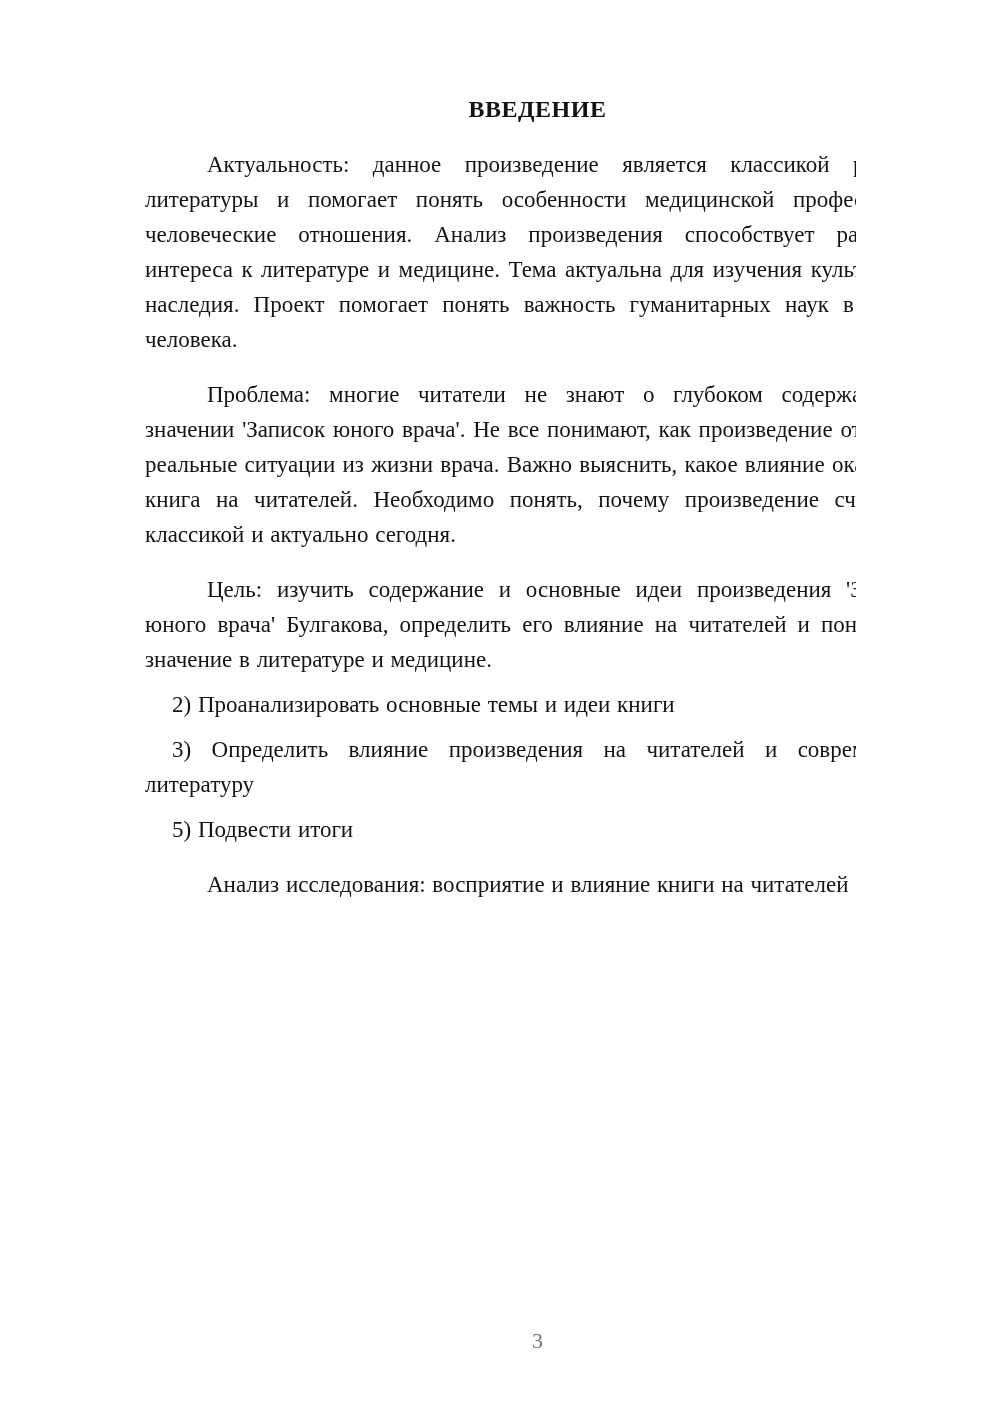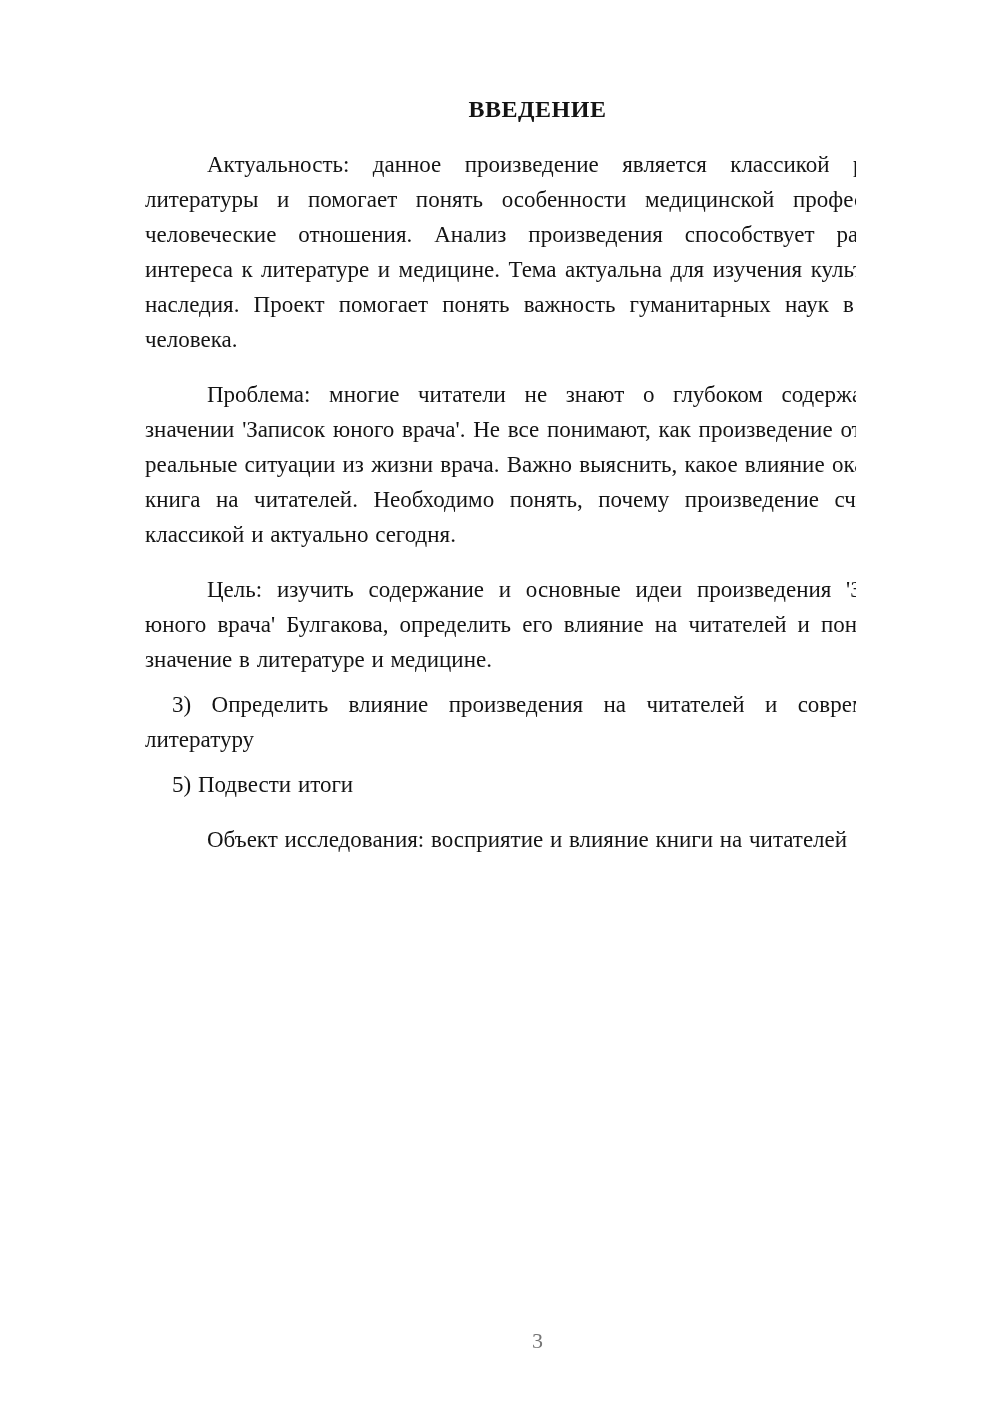--- a/index.html
+++ b/index.html
@@ -60,19 +60,20 @@
 </head>
 <body>
 
 <div class="page" style="--page-bg: #ffffff; --text-color: #141414; --pagenum-color: #757575;">
   <div class="content">
     <h1 class="heading">ВВЕДЕНИЕ</h1>
     <div id="blocks-container">
         <p class="block paragraph">Актуальность: данное произведение является классикой русской литературы и помогает понять особенности медицинской профессии и человеческие отношения. Анализ произведения способствует развитию интереса к литературе и медицине. Тема актуальна для изучения культурного наследия. Проект помогает понять важность гуманитарных наук в жизни человека.</p>
         <p class="block paragraph">Проблема: многие читатели не знают о глубоком содержании и значении 'Записок юного врача'. Не все понимают, как произведение отражает реальные ситуации из жизни врача. Важно выяснить, какое влияние оказывает книга на читателей. Необходимо понять, почему произведение считается классикой и актуально сегодня.</p>
         <p class="block paragraph">Цель: изучить содержание и основные идеи произведения 'Записки юного врача' Булгакова, определить его влияние на читателей и понять его значение в литературе и медицине.</p>
+        <p class="block list-item">2) Проанализировать основные темы и идеи книги</p>
         <p class="block list-item">3) Определить влияние произведения на читателей и современную литературу</p>
         <p class="block list-item">5) Подвести итоги</p>
-        <p class="block paragraph">Объект исследования: восприятие и влияние книги на читателей</p>
+        <p class="block paragraph">Анализ исследования: восприятие и влияние книги на читателей</p>
       </div>
   </div>
   <div class="page-number">3</div>
 </div>
 
 </body></html>

